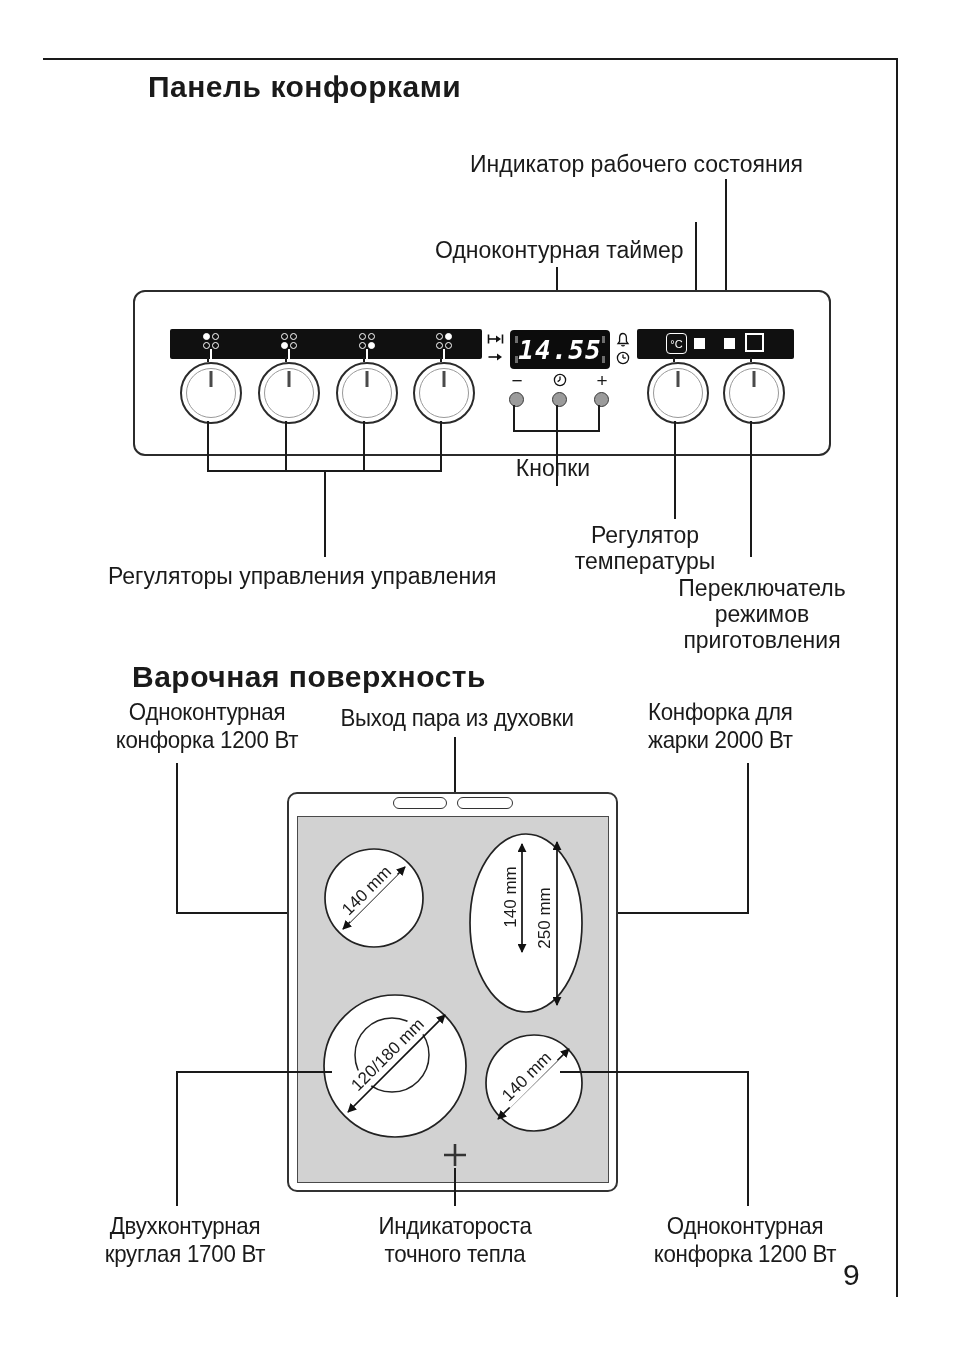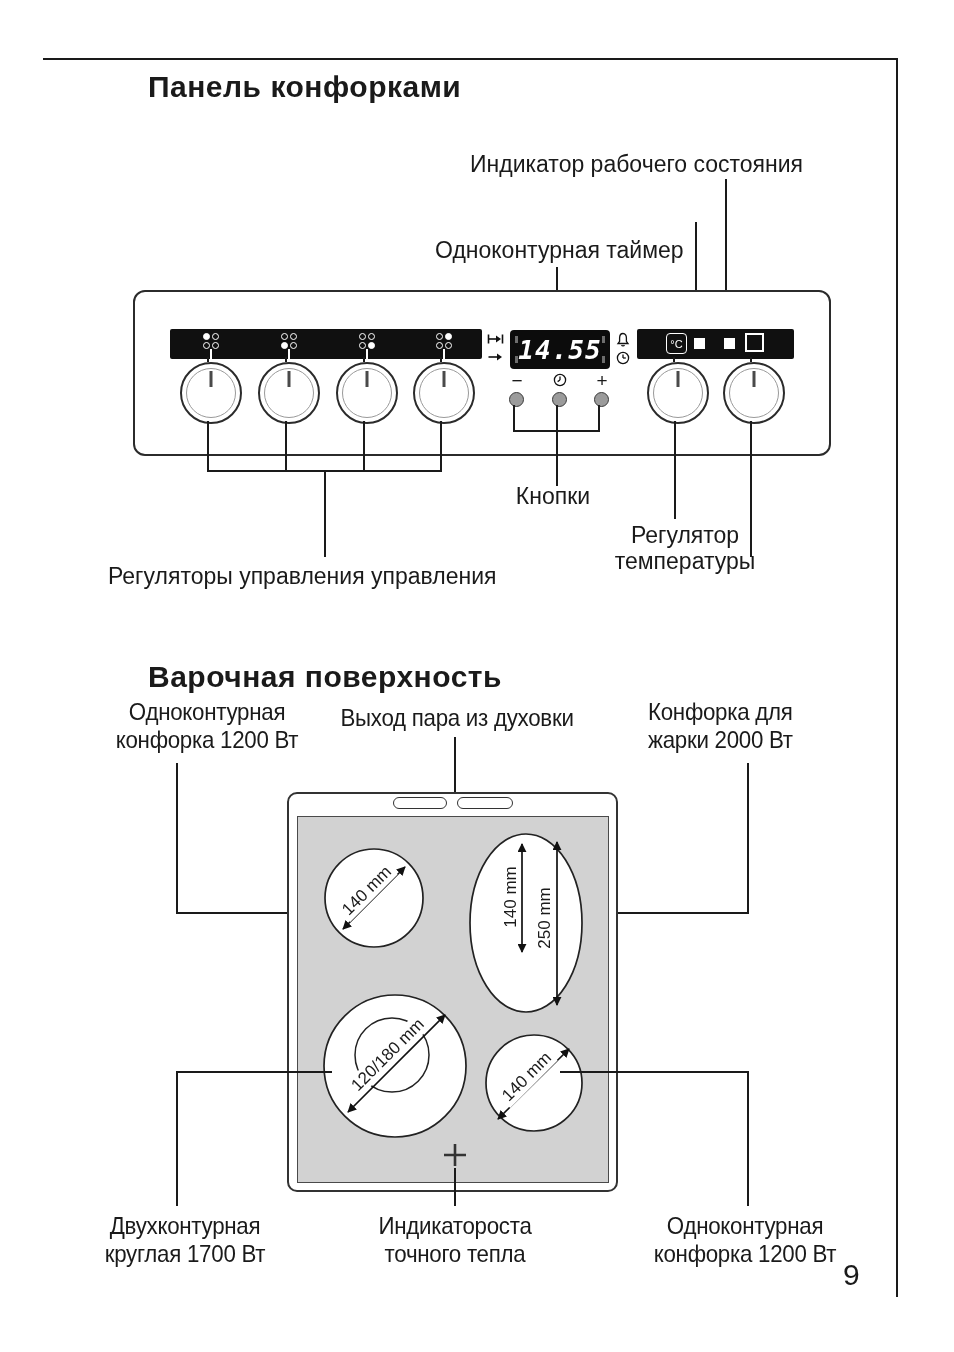--- a/index.html
+++ b/index.html
@@ -185,26 +185,29 @@
   <div class="v" style="left:324px;top:470px;height:87px;"></div>
 
   <div class="v" style="left:513px;top:405px;height:27px;"></div>
   <div class="v" style="left:598px;top:405px;height:27px;"></div>
   <div class="h" style="left:513px;top:430px;width:87px;"></div>
   <div class="v" style="left:556px;top:405px;height:81px;"></div>
 
   <div class="v" style="left:674px;top:421px;height:98px;"></div>
   <div class="v" style="left:750px;top:421px;height:136px;"></div>
 
-  <div class="lbl center" style="left:553px;top:484px;">Кнопки</div>
-  <div class="lbl center" style="left:645px;top:523px;margin-left:40px;">Регулятор
+  <div class="lbl center" style="left:553px;top:456px;">Кнопки</div>
+  <div class="lbl center" style="left:645px;top:523px;">Регулятор
 температуры</div>
+  <div class="lbl center" style="left:762px;top:576px;">Переключатель
+режимов
+приготовления</div>
   <div class="lbl" style="left:108px;top:564px;">Регуляторы управления управления</div>
 
-  <div class="title" style="left:148px;top:660px;">Варочная поверхность</div>
+  <div class="title" style="left:132px;top:660px;">Варочная поверхность</div>
 
   <div class="clbl center" style="left:207px;top:698px;">Одноконтурная
 конфорка 1200 Вт</div>
   <div class="clbl center" style="left:457px;top:704px;">Выход пара из духовки</div>
   <div class="clbl leftal" style="left:648px;top:698px;">Конфорка для
 жарки 2000 Вт</div>
 
   <div class="v" style="left:176px;top:763px;height:151px;"></div>
   <div class="h" style="left:176px;top:912px;width:160px;"></div>
   <div class="v" style="left:747px;top:763px;height:151px;"></div>

